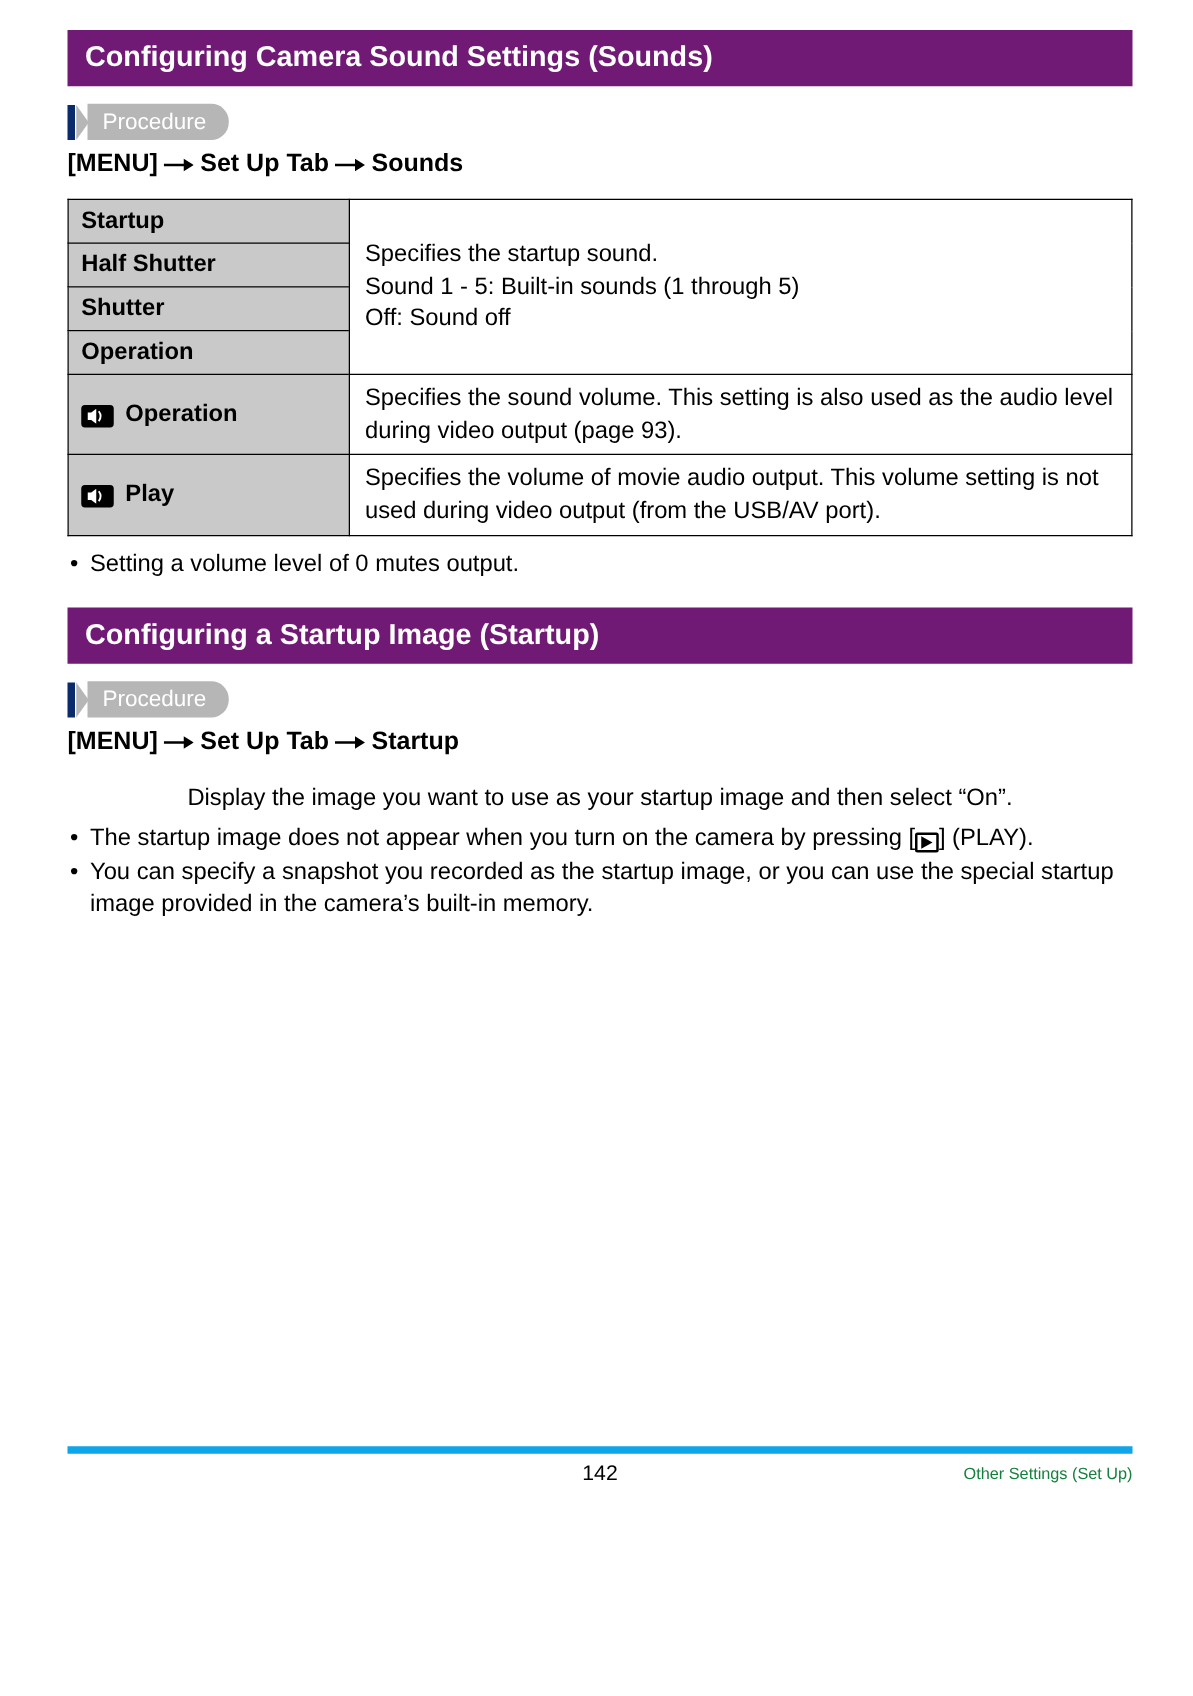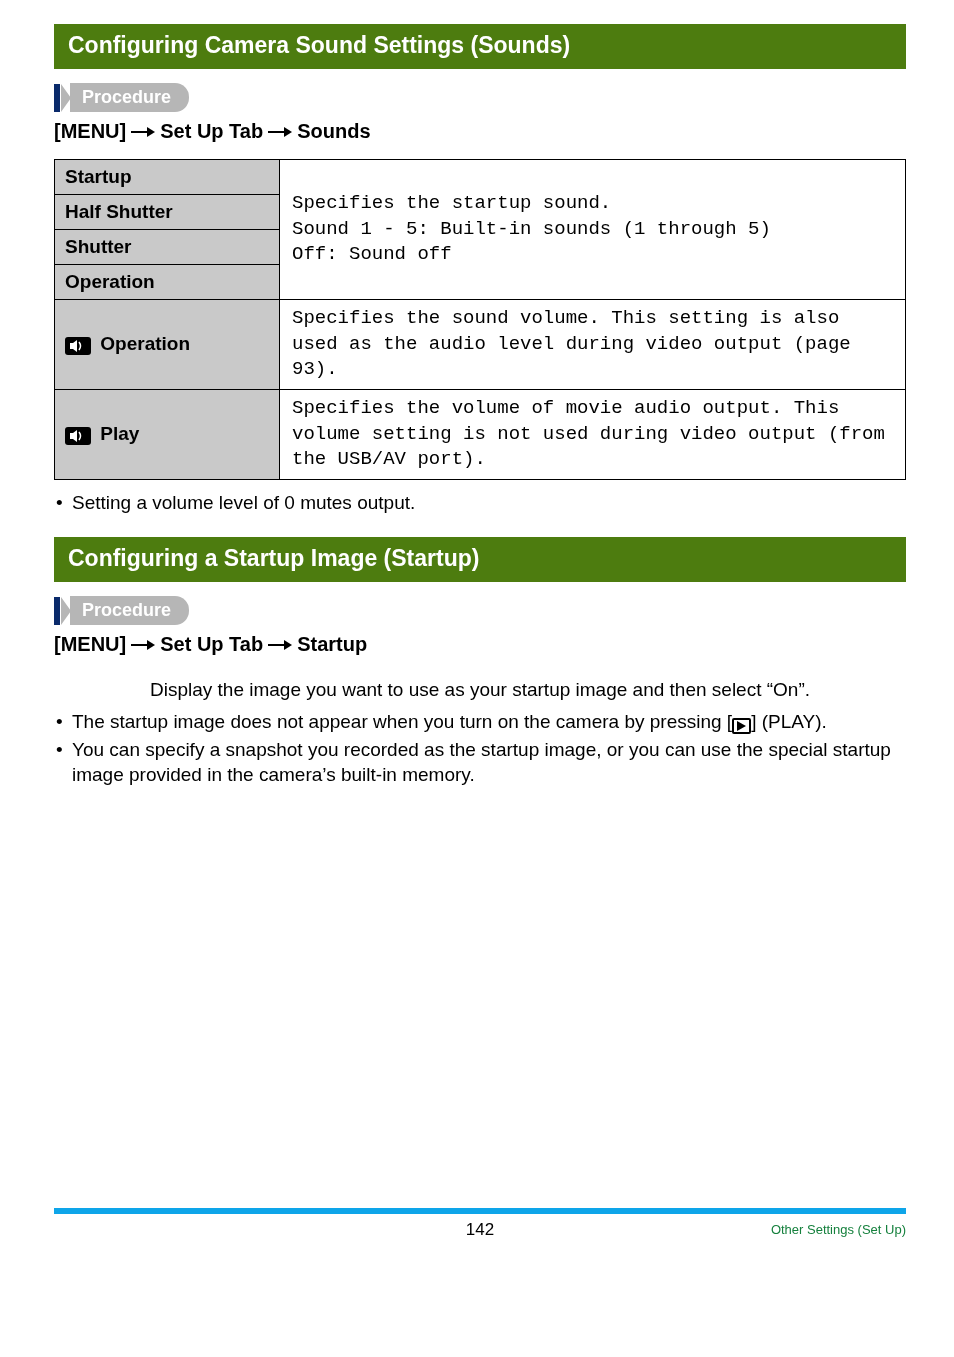--- a/index.html
+++ b/index.html
@@ -8,21 +8,21 @@
     padding: 0;
     background: #fff;
     font-family: Arial, Helvetica, sans-serif;
     color: #000;
     width: 954px;
   }
   .page {
     padding: 24px 48px 18px 54px;
   }
   .section-bar {
-    background: #4d7c0f;
+    background: #701a75;
     color: #fff;
     font-weight: bold;
     font-size: 23px;
     padding: 8px 14px 10px 14px;
     margin-bottom: 14px;
   }
   .proc-row {
     display: flex;
     align-items: center;
     margin-bottom: 6px;
@@ -36,21 +36,21 @@
   .arrowhead {
     width: 0; height: 0;
     border-top: 14px solid transparent;
     border-bottom: 14px solid transparent;
     border-left: 10px solid #b6b6b6;
     margin-left: -2px;
   }
   .proc-pill {
     background: #b6b6b6;
     color: #fff;
-    font-weight: bold;
+    font-weight: normal;
     font-size: 18px;
     padding: 4px 18px 4px 12px;
     border-radius: 0 14px 14px 0;
     margin-left: -1px;
   }
   .menupath {
     font-weight: bold;
     font-size: 20px;
     margin: 8px 0 16px 0;
     display: flex;
@@ -75,21 +75,20 @@
   }
   table.settings th {
     background: #c9c9c9;
     font-weight: bold;
     width: 225px;
     padding: 6px 10px;
   }
   table.settings td {
     padding: 6px 12px;
     line-height: 1.35;
-    font-family: Liberation Mono, monospace;
   }
   .icon-speaker {
     display: inline-flex;
     align-items: center;
     justify-content: center;
     background: #000;
     color: #fff;
     width: 26px;
     height: 18px;
     border-radius: 3px;

